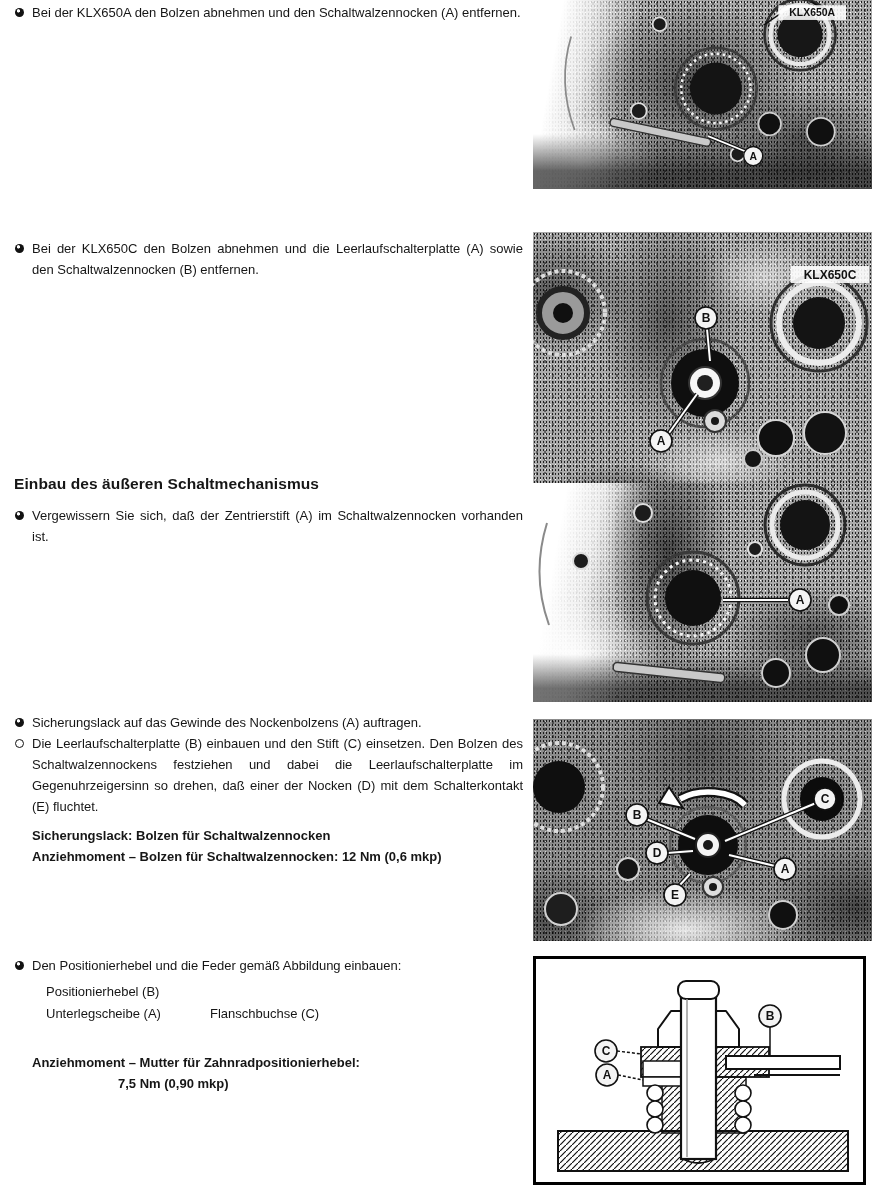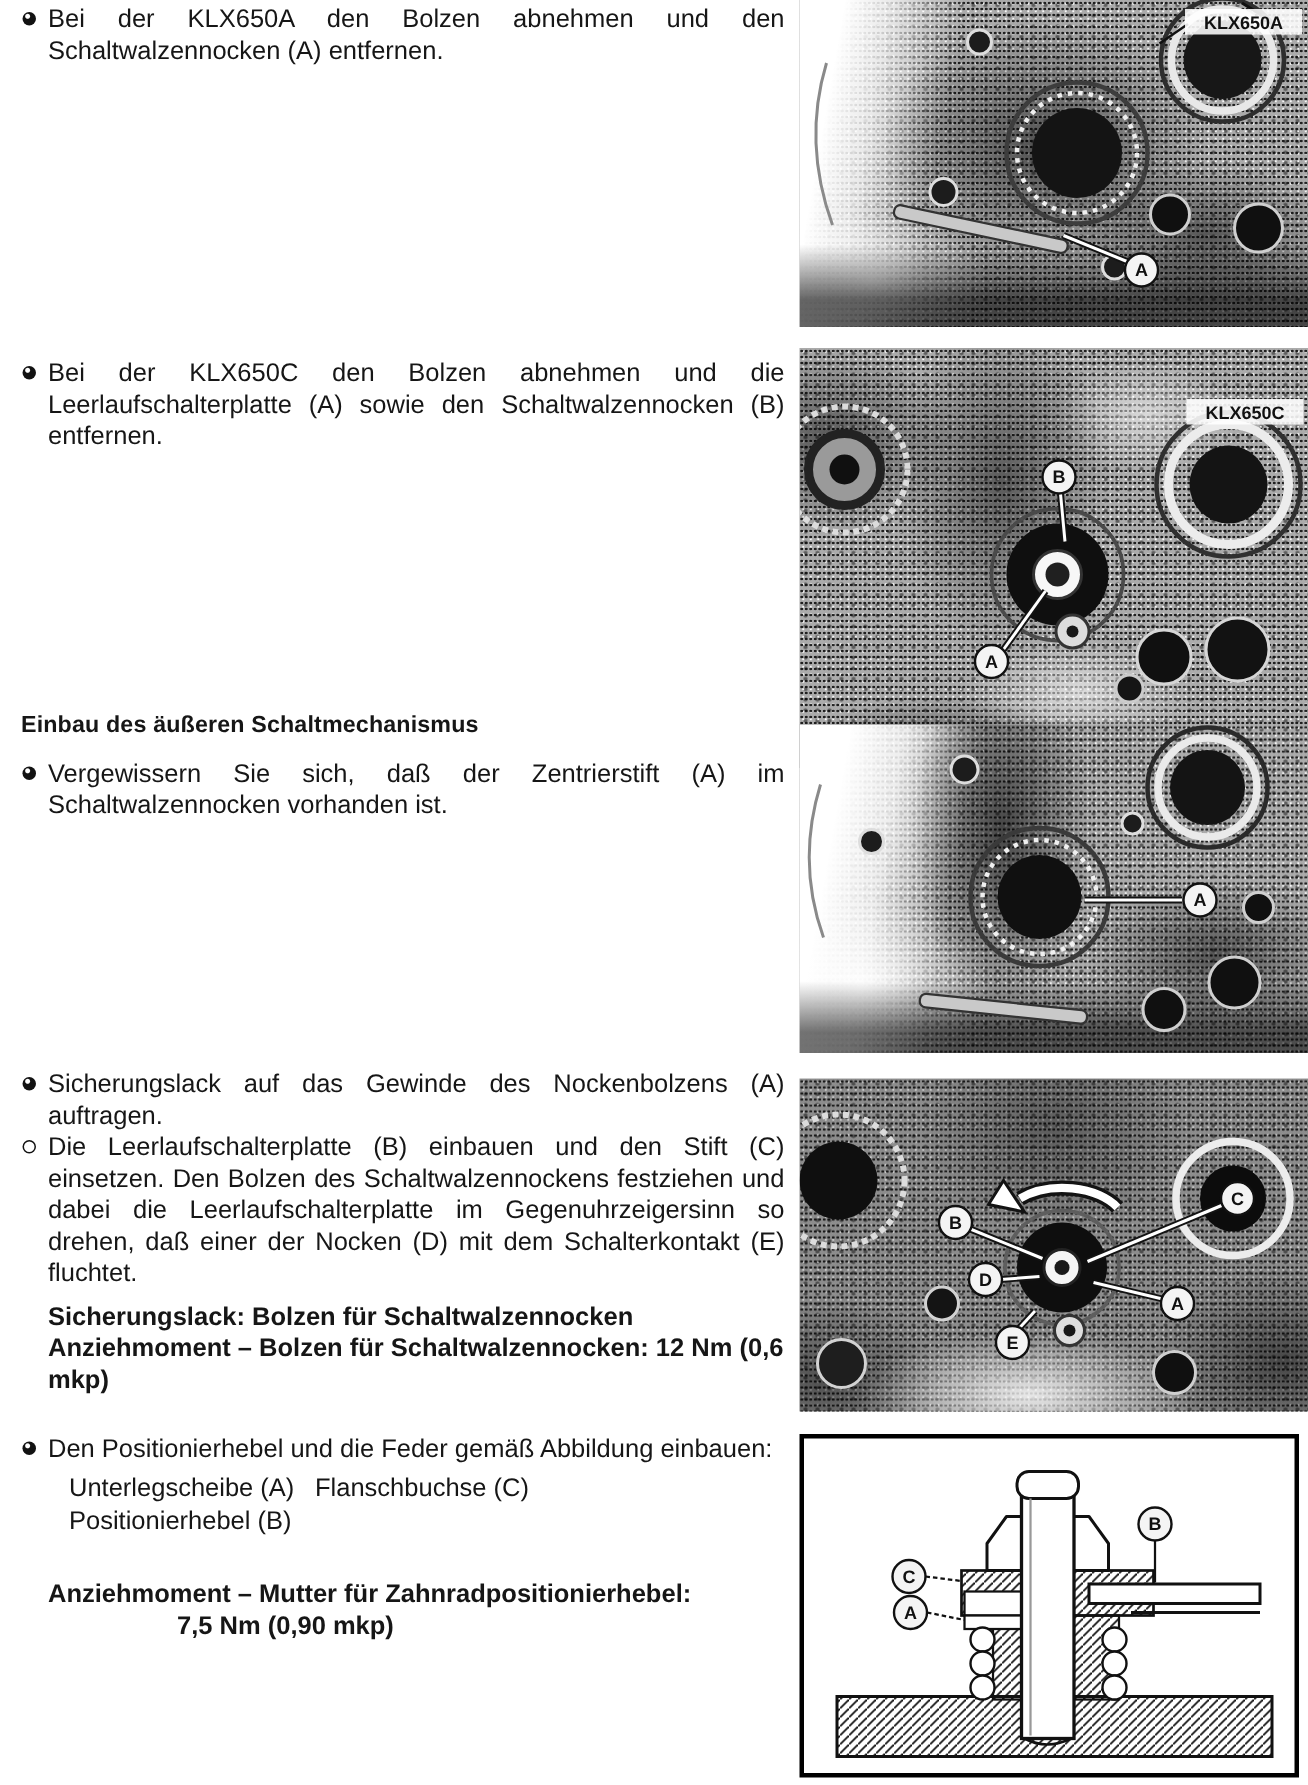--- a/index.html
+++ b/index.html
@@ -1,18 +1,18 @@
 <!DOCTYPE html>
 <html><head>
 <meta charset="utf-8">
 <style>
   html,body{margin:0;padding:0;background:#ffffff;}
   .page{position:relative;width:872px;height:1190px;background:#fff;overflow:hidden;
         font-family:"Liberation Sans","DejaVu Sans",sans-serif;color:#161616;}
-  .tb{position:absolute;left:14px;width:509px;font-size:17px;line-height:21px;}
+  .tb{position:absolute;left:14px;width:509px;font-size:13px;line-height:21px;}
   .step{position:relative;padding-left:18px;text-align:justify;margin:0;}
   .bl{position:absolute;left:1px;top:6px;width:9px;height:9px;border-radius:50%;}
   .bl.f{background:radial-gradient(circle at 38% 32%, #fff 0 1.3px, #121212 2px);}
   .bl.o{width:7px;height:7px;border:1.7px solid #121212;background:#fff;}
   .hd{font-weight:bold;font-size:15.5px;letter-spacing:.1px;}
   .spec{font-weight:bold;margin:0 0 0 18px;}
   .mt8{margin-top:8px;}
   .parts{margin:5px 0 0 32px;line-height:22px;}
   .pcol{display:inline-block;width:164px;}
   
@@ -86,31 +86,31 @@
     <p class="step"><span class="bl o"></span>
       <span>Die Leerlaufschalterplatte (B) einbauen und den Stift (C) einsetzen. Den Bolzen des Schaltwalzennockens festziehen und dabei die Leerlaufschalterplatte im Gegenuhrzeigersinn so drehen, daß einer der Nocken (D) mit dem Schalterkontakt (E) fluchtet.</span></p>
     <div class="spec mt8">Sicherungslack: Bolzen für Schaltwalzennocken</div>
     <div class="spec">Anziehmoment – Bolzen für Schaltwalzennocken: 12 Nm (0,6 mkp)</div>
   </div>
 
   <div class="tb" style="top:955px">
     <p class="step"><span class="bl f"></span>
       <span>Den Positionierhebel und die Feder gemäß Abbildung einbauen:</span></p>
     <div class="parts">
+      <div><span>Positionierhebel (B)</span></div>
       <div><span class="pcol">Unterlegscheibe (A)</span><span>Flanschbuchse (C)</span></div>
-      <div><span>Positionierhebel (B)</span></div>
     </div>
   </div>
 
   <div class="tb" style="top:1044px">
     <div class="spec mt8">Anziehmoment – Mutter für Zahnradpositionierhebel:</div>
     <div class="spec" style="margin-left:104px">7,5 Nm (0,90 mkp)</div>
   </div>
 
-  <div class="photo" style="top:0;height:218px">
+  <div class="photo" style="top:0;height:189px">
     <div class="shade s1"></div>
     <svg viewBox="0 0 339 218">
       <path d="M 18 42 Q 2 95 22 150" stroke="#8a8a8a" stroke-width="2" fill="none"></path>
       <g>
         <circle cx="282" cy="40" r="34" fill="none" stroke="#e8e8e8" stroke-width="5"></circle>
         <circle cx="282" cy="40" r="26" fill="#171717"></circle>
         <circle cx="282" cy="40" r="41" fill="none" stroke="#2e2e2e" stroke-width="3"></circle>
         <circle cx="185" cy="102" r="47" fill="none" stroke="#3d3d3d" stroke-width="3"></circle>
         <circle cx="185" cy="102" r="40" fill="none" stroke="#efefef" stroke-width="3" stroke-dasharray="3 4"></circle>
         <circle cx="185" cy="102" r="30" fill="#141414"></circle>

